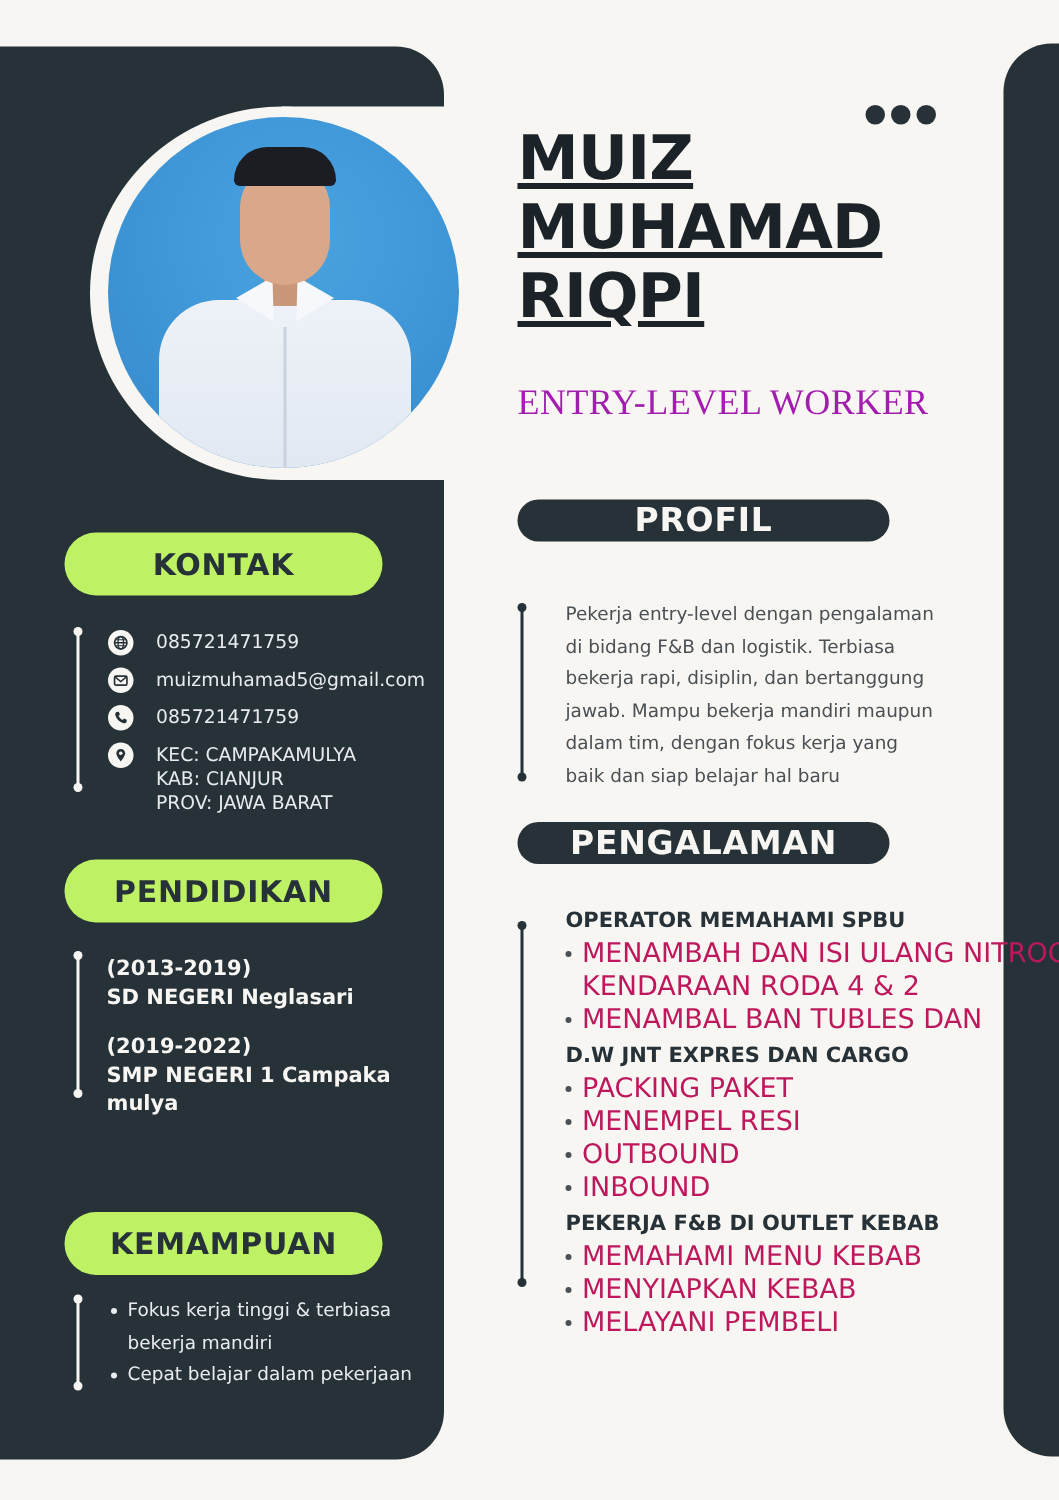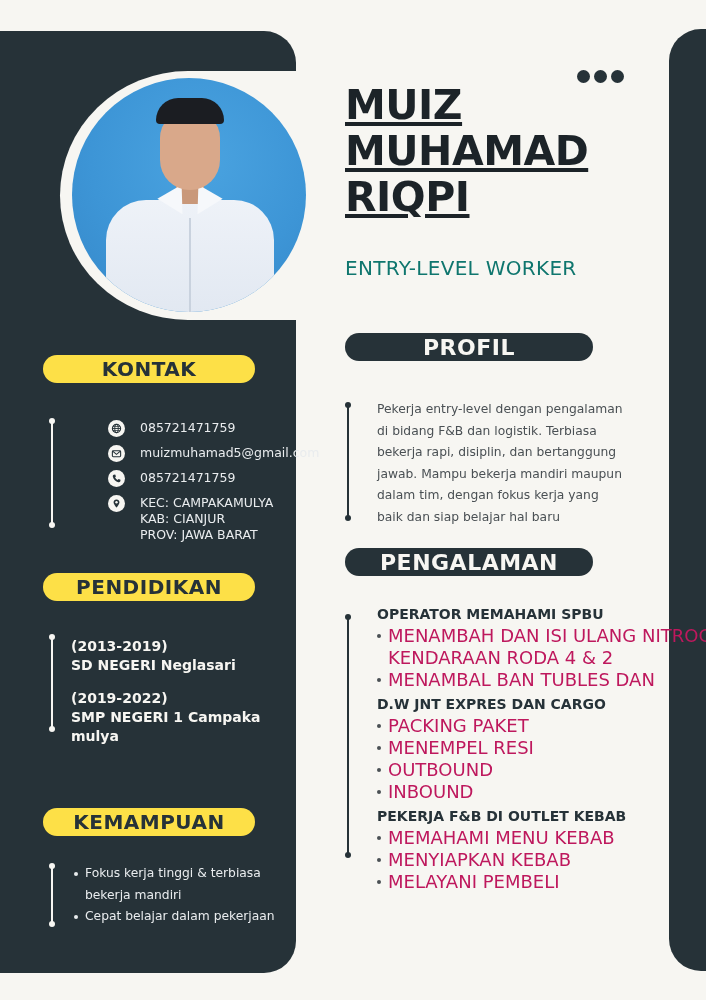--- a/index.html
+++ b/index.html
@@ -108,33 +108,34 @@
       font-weight: bold;
       font-size: 41px;
       line-height: 46px;
       letter-spacing: -0.5px;
       color: #1c2328;
       text-decoration: underline;
     }
     .name div { white-space: nowrap; }
     .role {
       position: absolute; left: 345px; top: 256px;
-      font-size: 20px;
+      font-size: 24px;
       font-weight: normal;
-      color: #0f766e;
+      color: #a21caf;
       letter-spacing: 0.3px;
       white-space: nowrap;
+      font-family: Liberation Serif, serif;
     }
 
     
     .pill-light {
       position: absolute;
       left: 43px;
-      width: 212px; height: 28px;
-      background: #fde047;
+      width: 212px; height: 42px;
+      background: #bef264;
       border-radius: 21px;
       display: flex; align-items: center; justify-content: center;
       font-weight: bold;
       font-size: 20px;
       color: #263238;
       letter-spacing: 0.5px;
     }
     .pill-dark {
       position: absolute;
       left: 345px;
@@ -166,21 +167,20 @@
 
     
     .contact-list {
       position: absolute; left: 72px; top: 420px;
       color: #e9ecee;
       font-size: 12.5px;
     }
     .contact-item {
       display: flex; align-items: flex-start;
       margin-bottom: 8px;
-      margin-left: 36px;
     }
     .contact-icon {
       width: 17px; height: 17px; border-radius: 50%;
       background: #f7f6f2;
       flex: 0 0 17px;
       display: flex; align-items: center; justify-content: center;
       margin-right: 15px;
     }
     .contact-icon svg { width: 11px; height: 11px; }
     .contact-text { line-height: 16px; white-space: nowrap; }

